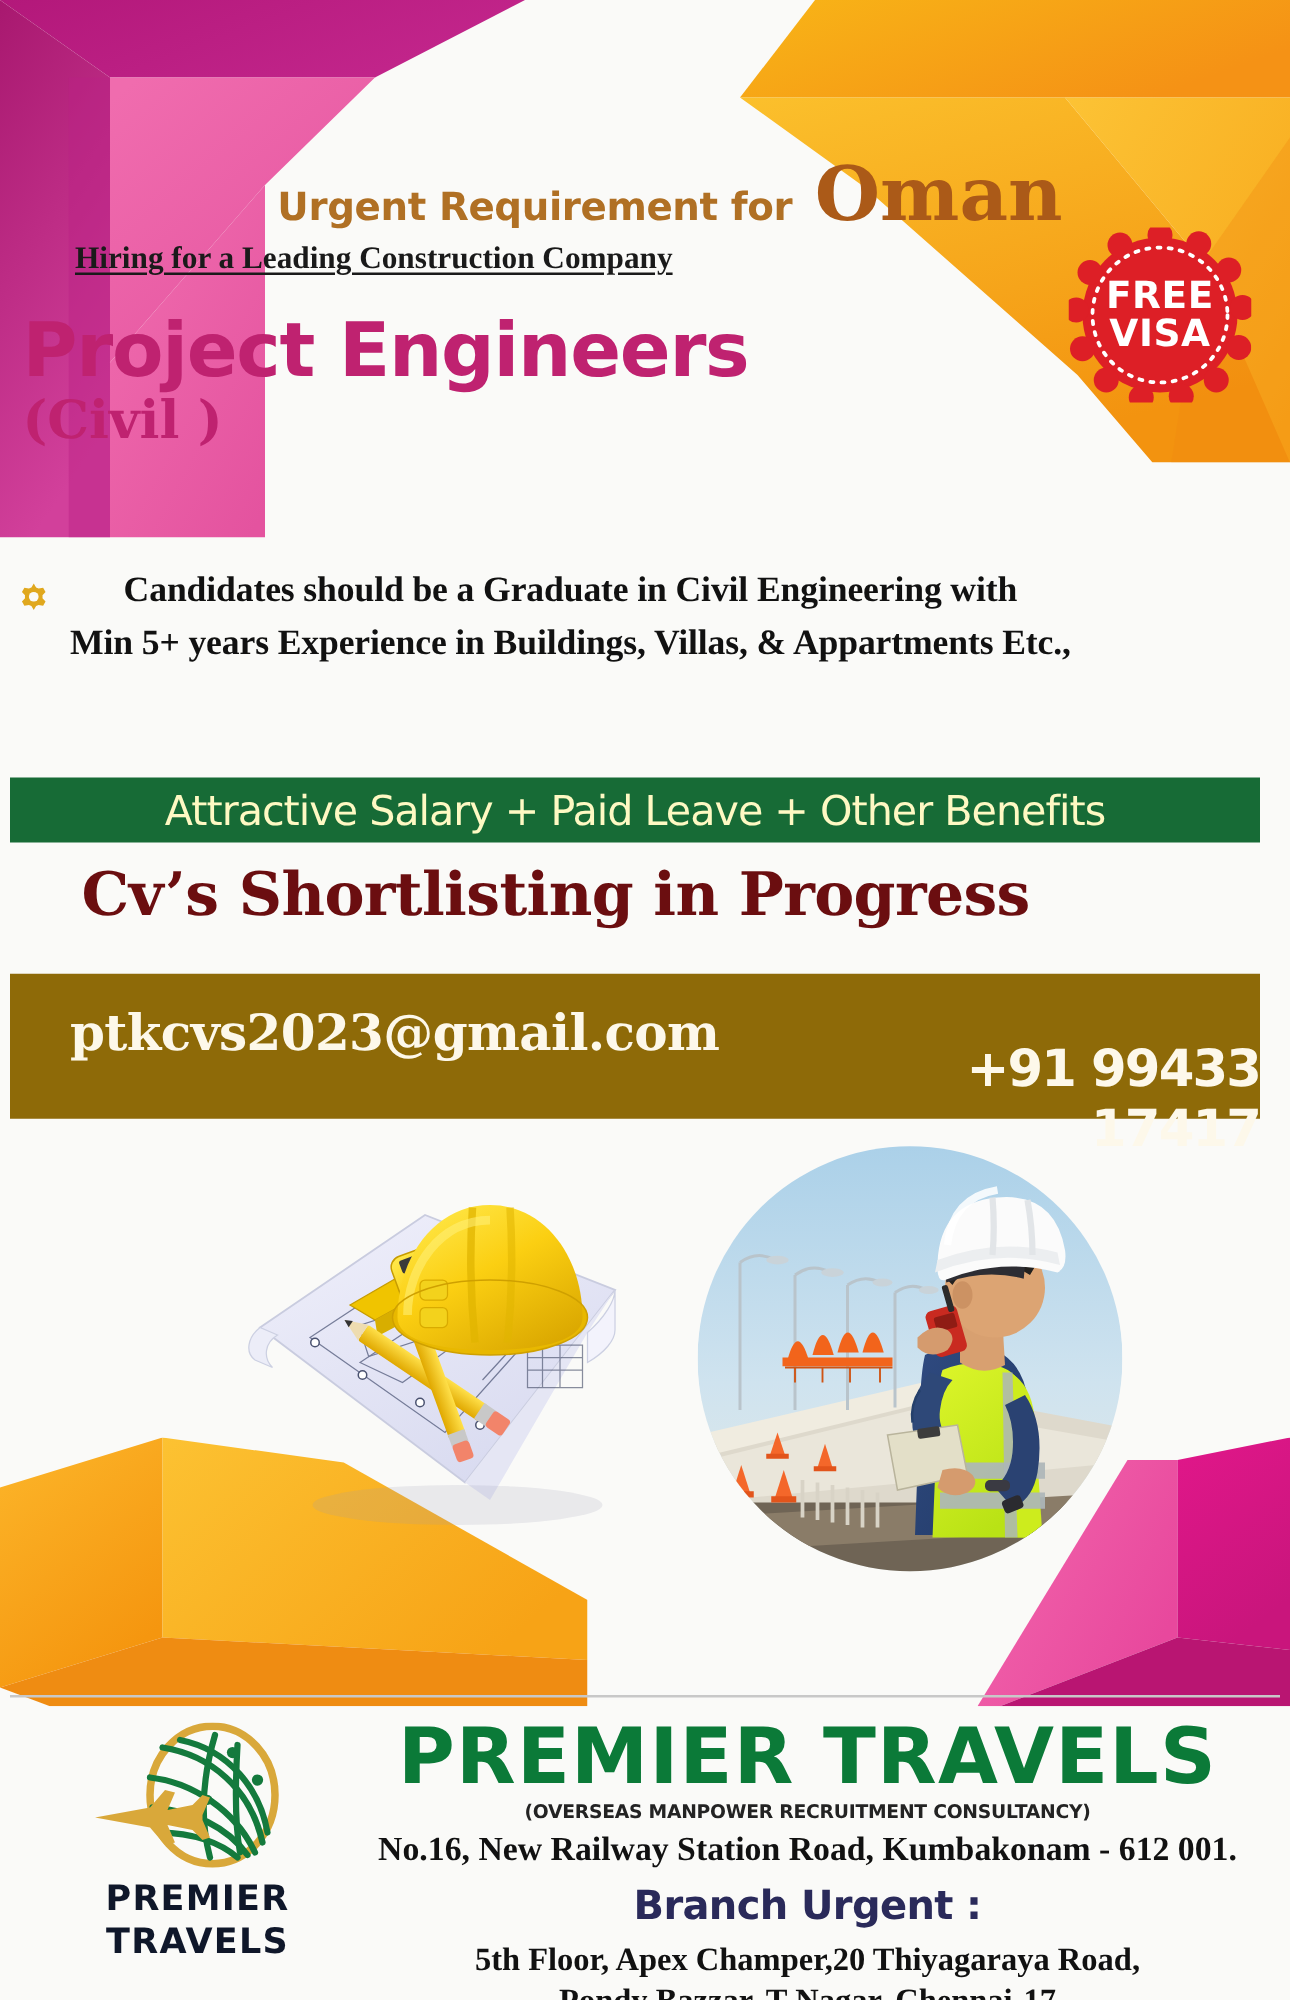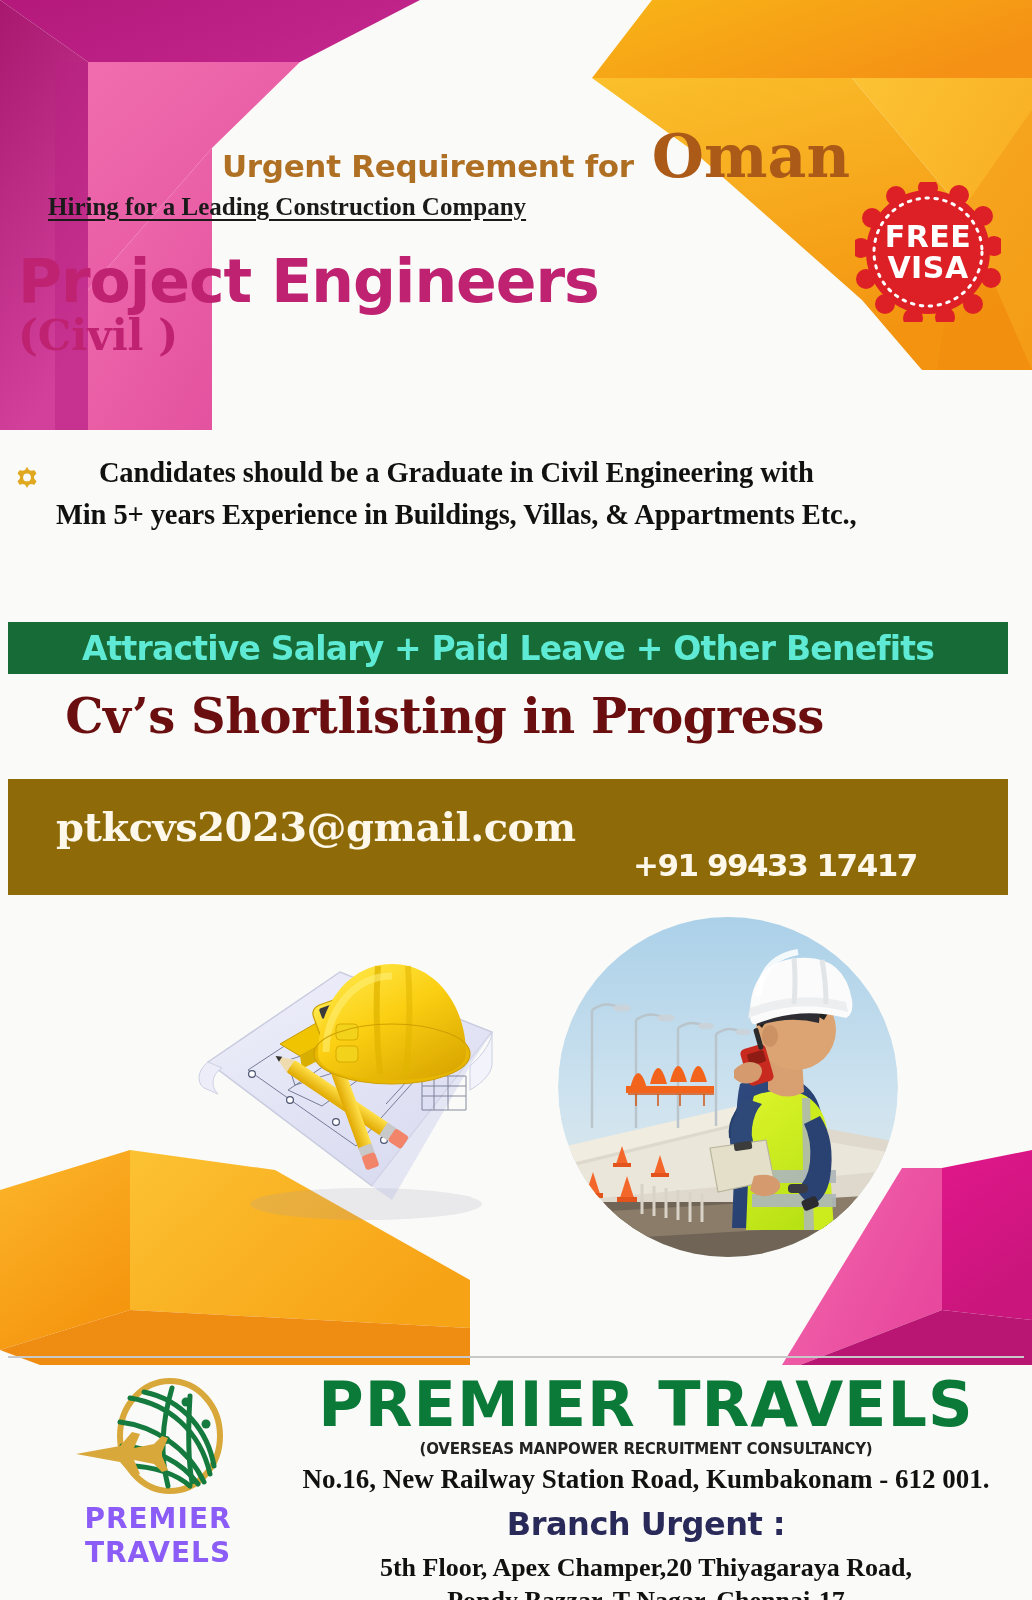--- a/index.html
+++ b/index.html
@@ -36,21 +36,21 @@
     font-family:"DejaVu Sans", sans-serif;
     font-weight:bold; font-size:31px; color:#b07024;
     letter-spacing:-0.3px;
   }
   #country-name {
     font-family:"DejaVu Serif", serif;
     font-weight:bold; font-size:60px; color:#ab5a18;
     line-height:0.95;
   }
   #hiring-sub {
-    margin-top:8px; padding-left:48px;
+    margin-top:8px; padding-left:60px;
     font-family:"Liberation Serif", serif;
     font-weight:bold; font-size:25px; color:#1a1a1a;
     text-decoration:underline; text-underline-offset:4px;
   }
   #job-title {
     margin-top:30px; padding-left:18px;
     font-family:"DejaVu Sans", sans-serif;
     font-weight:bold; font-size:60px; color:#bf2270;
     letter-spacing:-1px; line-height:1.02;
   }
@@ -88,23 +88,23 @@
     line-height:1.48; letter-spacing:-0.1px;text-align:center;
   }
 
   
   #benefits-banner {
     position:absolute; left:8px; top:622px; width:1000px; height:52px;
     background:#176b36;
     display:flex; align-items:center; justify-content:center;
   }
   #benefits-text {
-    color:#5eead4;
-    font-family:"DejaVu Sans", sans-serif;
-    font-weight:bold; font-size:33px;
+    color:#fef9c3;
+    font-family:"DejaVu Sans", sans-serif;
+    font-weight:normal; font-size:33px;
     letter-spacing:-0.8px;
   }
 
   
   #shortlisting {
     position:absolute; left:0; top:688px; width:889px;
     text-align:center;
     font-family:"DejaVu Serif", serif;
     font-weight:bold; font-size:48px; color:#6b0e10;
     letter-spacing:-0.5px;
@@ -120,23 +120,22 @@
     position:absolute; left:48px; top:24px;
     color:#fdf8ea;
     font-family:"DejaVu Serif", serif;
     font-weight:bold; font-size:40px;
     letter-spacing:-0.5px;
   }
   #contact-phone {
     position:absolute; left:625px; top:52px;
     color:#fdf8ea;
     font-family:"DejaVu Sans", sans-serif;
-    font-weight:bold; font-size:31px;
+    font-weight:bold; font-size:41px;
     letter-spacing:-1.5px;
-    margin-top:16px;
   }
 
   
   #imagery { position:absolute; left:0; top:896px; width:1032px; height:440px; }
 
   #photo-left { position:absolute; left:140px; top:18px; width:360px; height:320px; }
   #photo-right {
     position:absolute; left:558px; top:6px; width:340px; height:370px;
     border-radius:50%; overflow:hidden;
   }
@@ -144,21 +143,21 @@
   
   #footer { position:absolute; left:0; top:1356px; width:1032px; height:244px; }
   #footer-divider {
     position:absolute; left:8px; top:0; width:1016px; height:2px;
     background:#c8c8c8;
   }
   #brand-logo { position:absolute; left:58px; top:22px; width:200px; height:200px; }
   #logo-wordmark {
     position:absolute; left:0; top:124px; width:200px;
     text-align:center;
-    color:#8b5cf6;
+    color:#0f172a;
     font-family:"DejaVu Sans", sans-serif;
     font-weight:bold; font-size:28px;
     line-height:1.22; letter-spacing:1px;
   }
   #footer-info {
     position:absolute; left:286px; top:18px; width:720px;
     text-align:center;
   }
   #company-name {
     font-family:"DejaVu Sans", sans-serif;

